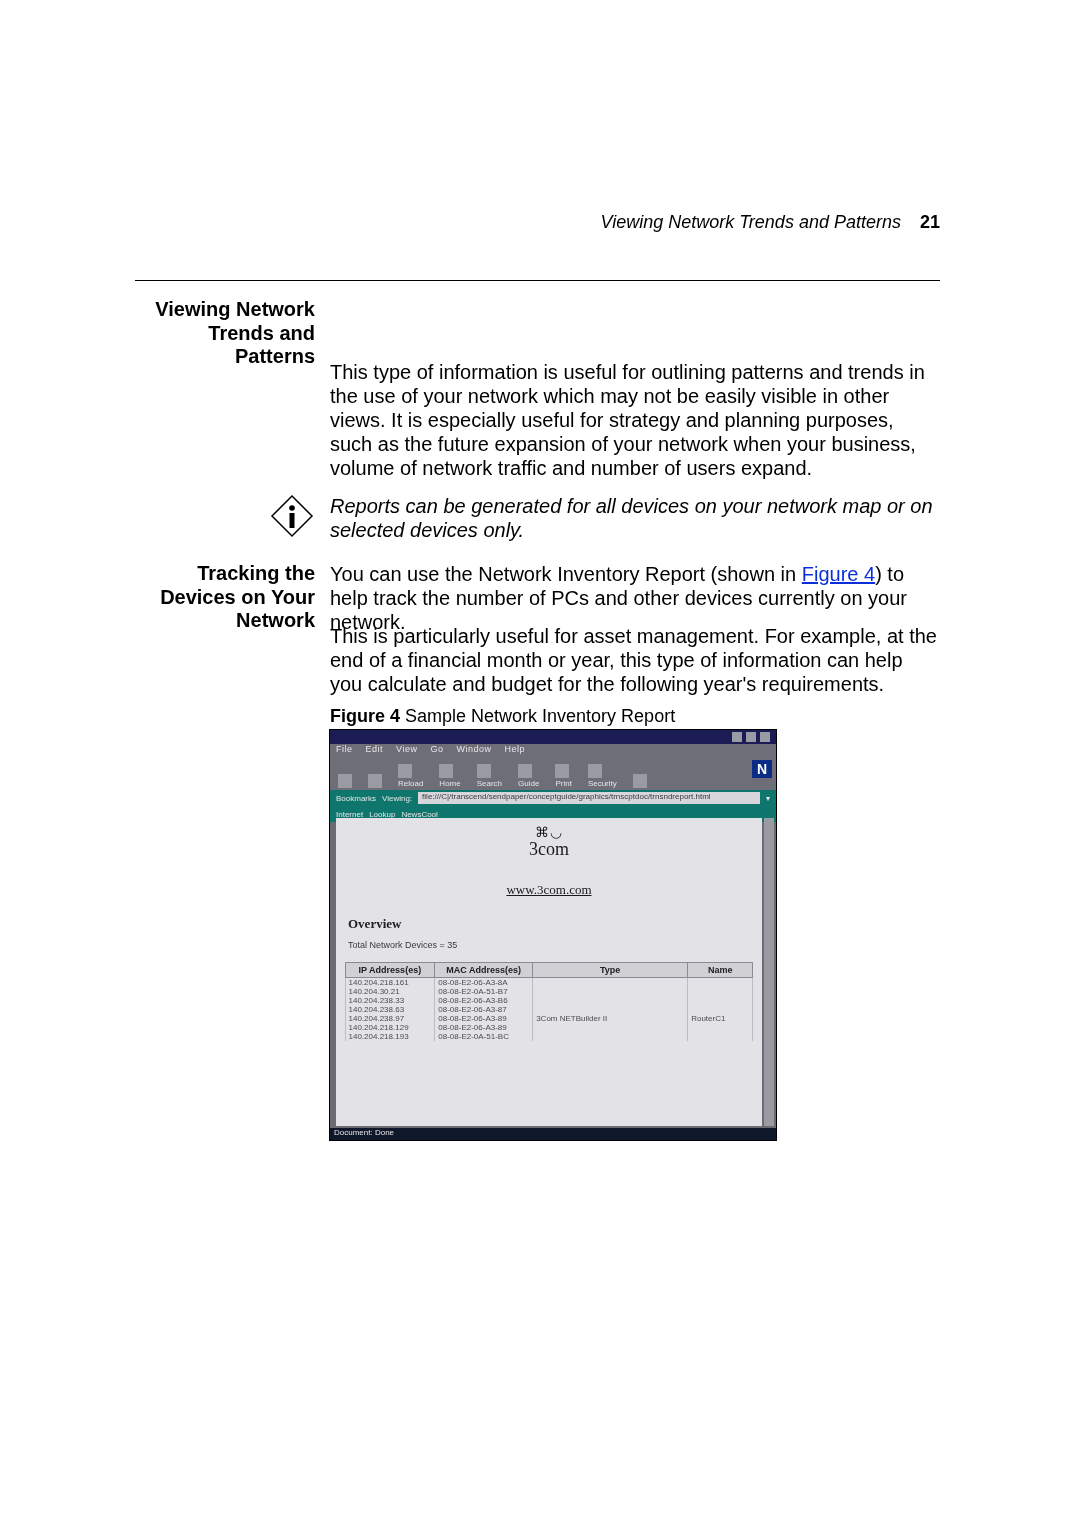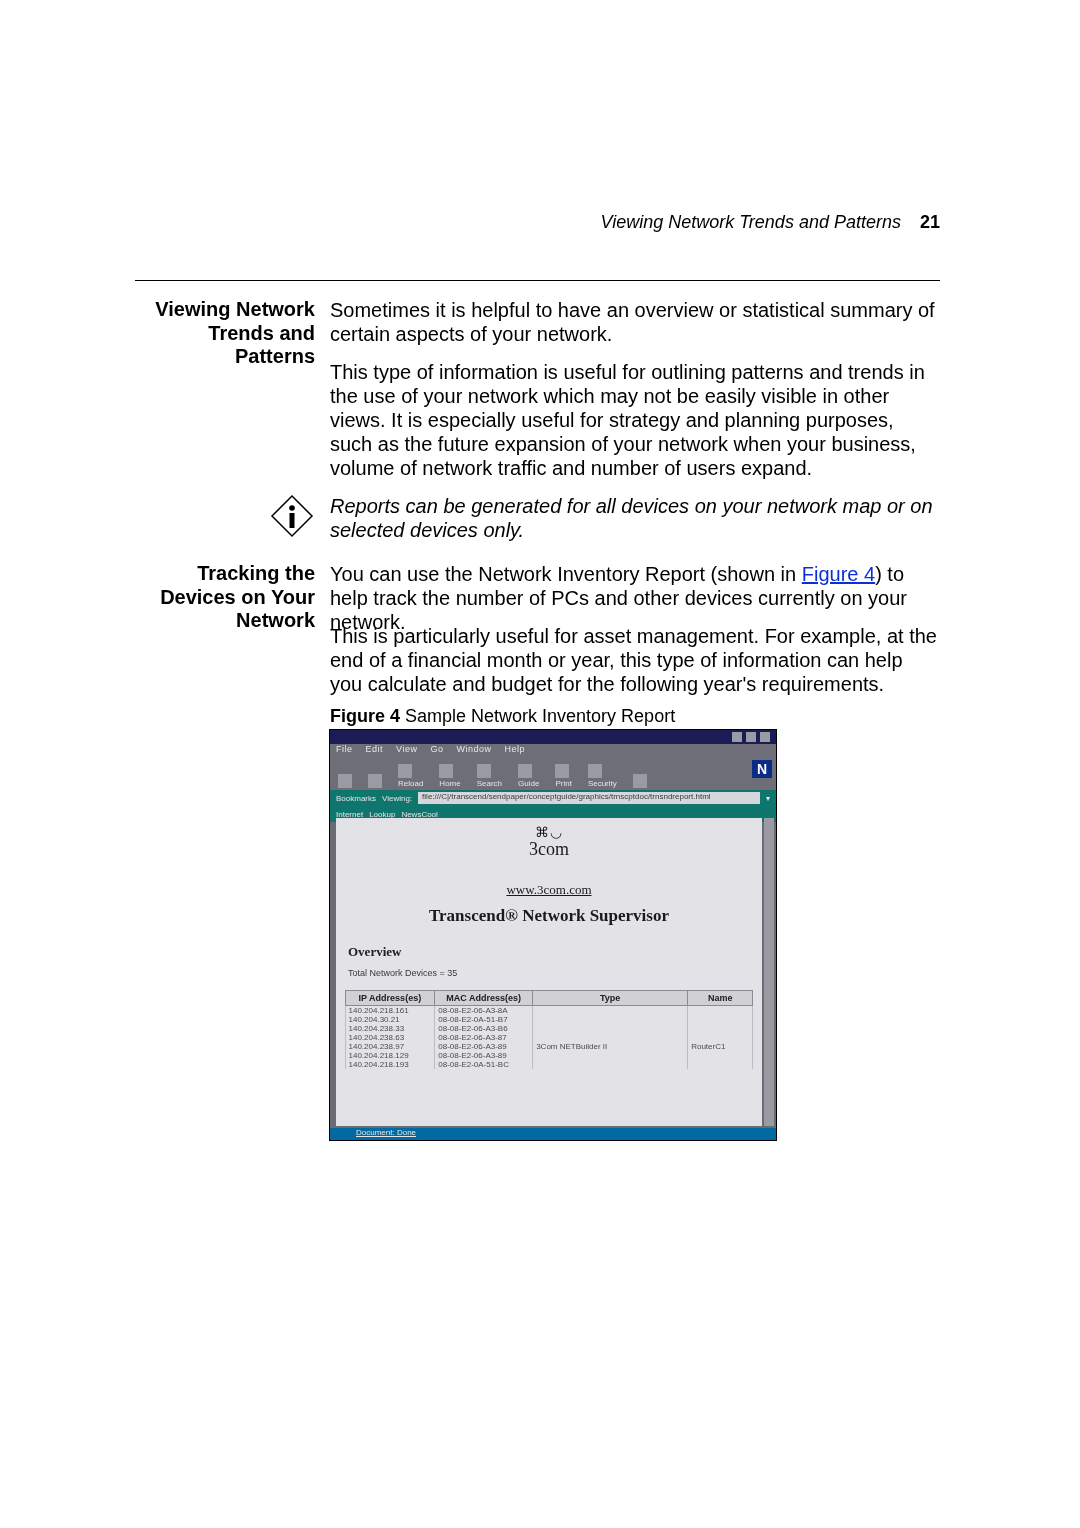--- a/index.html
+++ b/index.html
@@ -164,25 +164,24 @@
     position: absolute;
     top: 88px; bottom: 14px;
     right: 2px;
     width: 10px;
     background: #9a9aa3;
   }
   .shot .status {
     position: absolute;
     bottom: 0; left: 0; right: 0;
     height: 12px;
-    background: #0369a1;
+    background: #0f172a;
     color: #e6e6e6;
     font-size: 8px;
-    padding-left: 26px;
-    text-decoration: underline;
+    padding-left: 4px;
   }
   .nlogo {
     position: absolute;
     top: 30px; right: 4px;
     width: 20px; height: 18px;
     background: #0b2b86;
     color: #fff;
     font-weight: bold;
     font-size: 14px;
     text-align: center;
@@ -261,21 +260,20 @@
 
   <div class="running-header">
     <span>Viewing Network Trends and Patterns</span>
     <span class="pagenum">21</span>
   </div>
 
   <div class="rule"></div>
 
   <div class="side-heading" style="top:298px;">Viewing Network Trends and Patterns</div>
 
-  <div class="body-para" style="top:298px;">Sometimes it is helpful to have an overview or statistical summary of certain aspects of your network.</div>
 
   <div class="body-para" style="top:360px;">This type of information is useful for outlining patterns and trends in the use of your network which may not be easily visible in other views. It is especially useful for strategy and planning purposes, such as the future expansion of your network when your business, volume of network traffic and number of users expand.</div>
 
   <div class="note-row" style="top:494px;">
     <span class="note-icon">
       <svg viewBox="0 0 44 44" width="44" height="44">
         <polygon points="22,2 42,22 22,42 2,22" fill="none" stroke="#000" stroke-width="1.5"></polygon>
         <circle cx="22" cy="14" r="2.8" fill="#000"></circle>
         <rect x="19.5" y="19" width="5" height="15" fill="#000"></rect>
       </svg>
@@ -358,21 +356,20 @@
       <span>Internet</span>
       <span>Lookup</span>
       <span>NewsCool</span>
     </div>
 
     <div class="content">
       <div class="c-header">
         <div class="c-3comicon">⌘◡</div>
         <div class="c-3com">3com</div>
         <div class="c-www">www.3com.com</div>
-        <div class="c-title1">Transcend® Network Supervisor</div>
       </div>
 
       <div class="c-ovhdr">Overview</div>
       <div class="c-ovline">Total Network Devices = 35</div>
 
       <table>
         <colgroup>
           <col style="width:22%">
             <col style="width:24%">
             <col style="width:38%">

